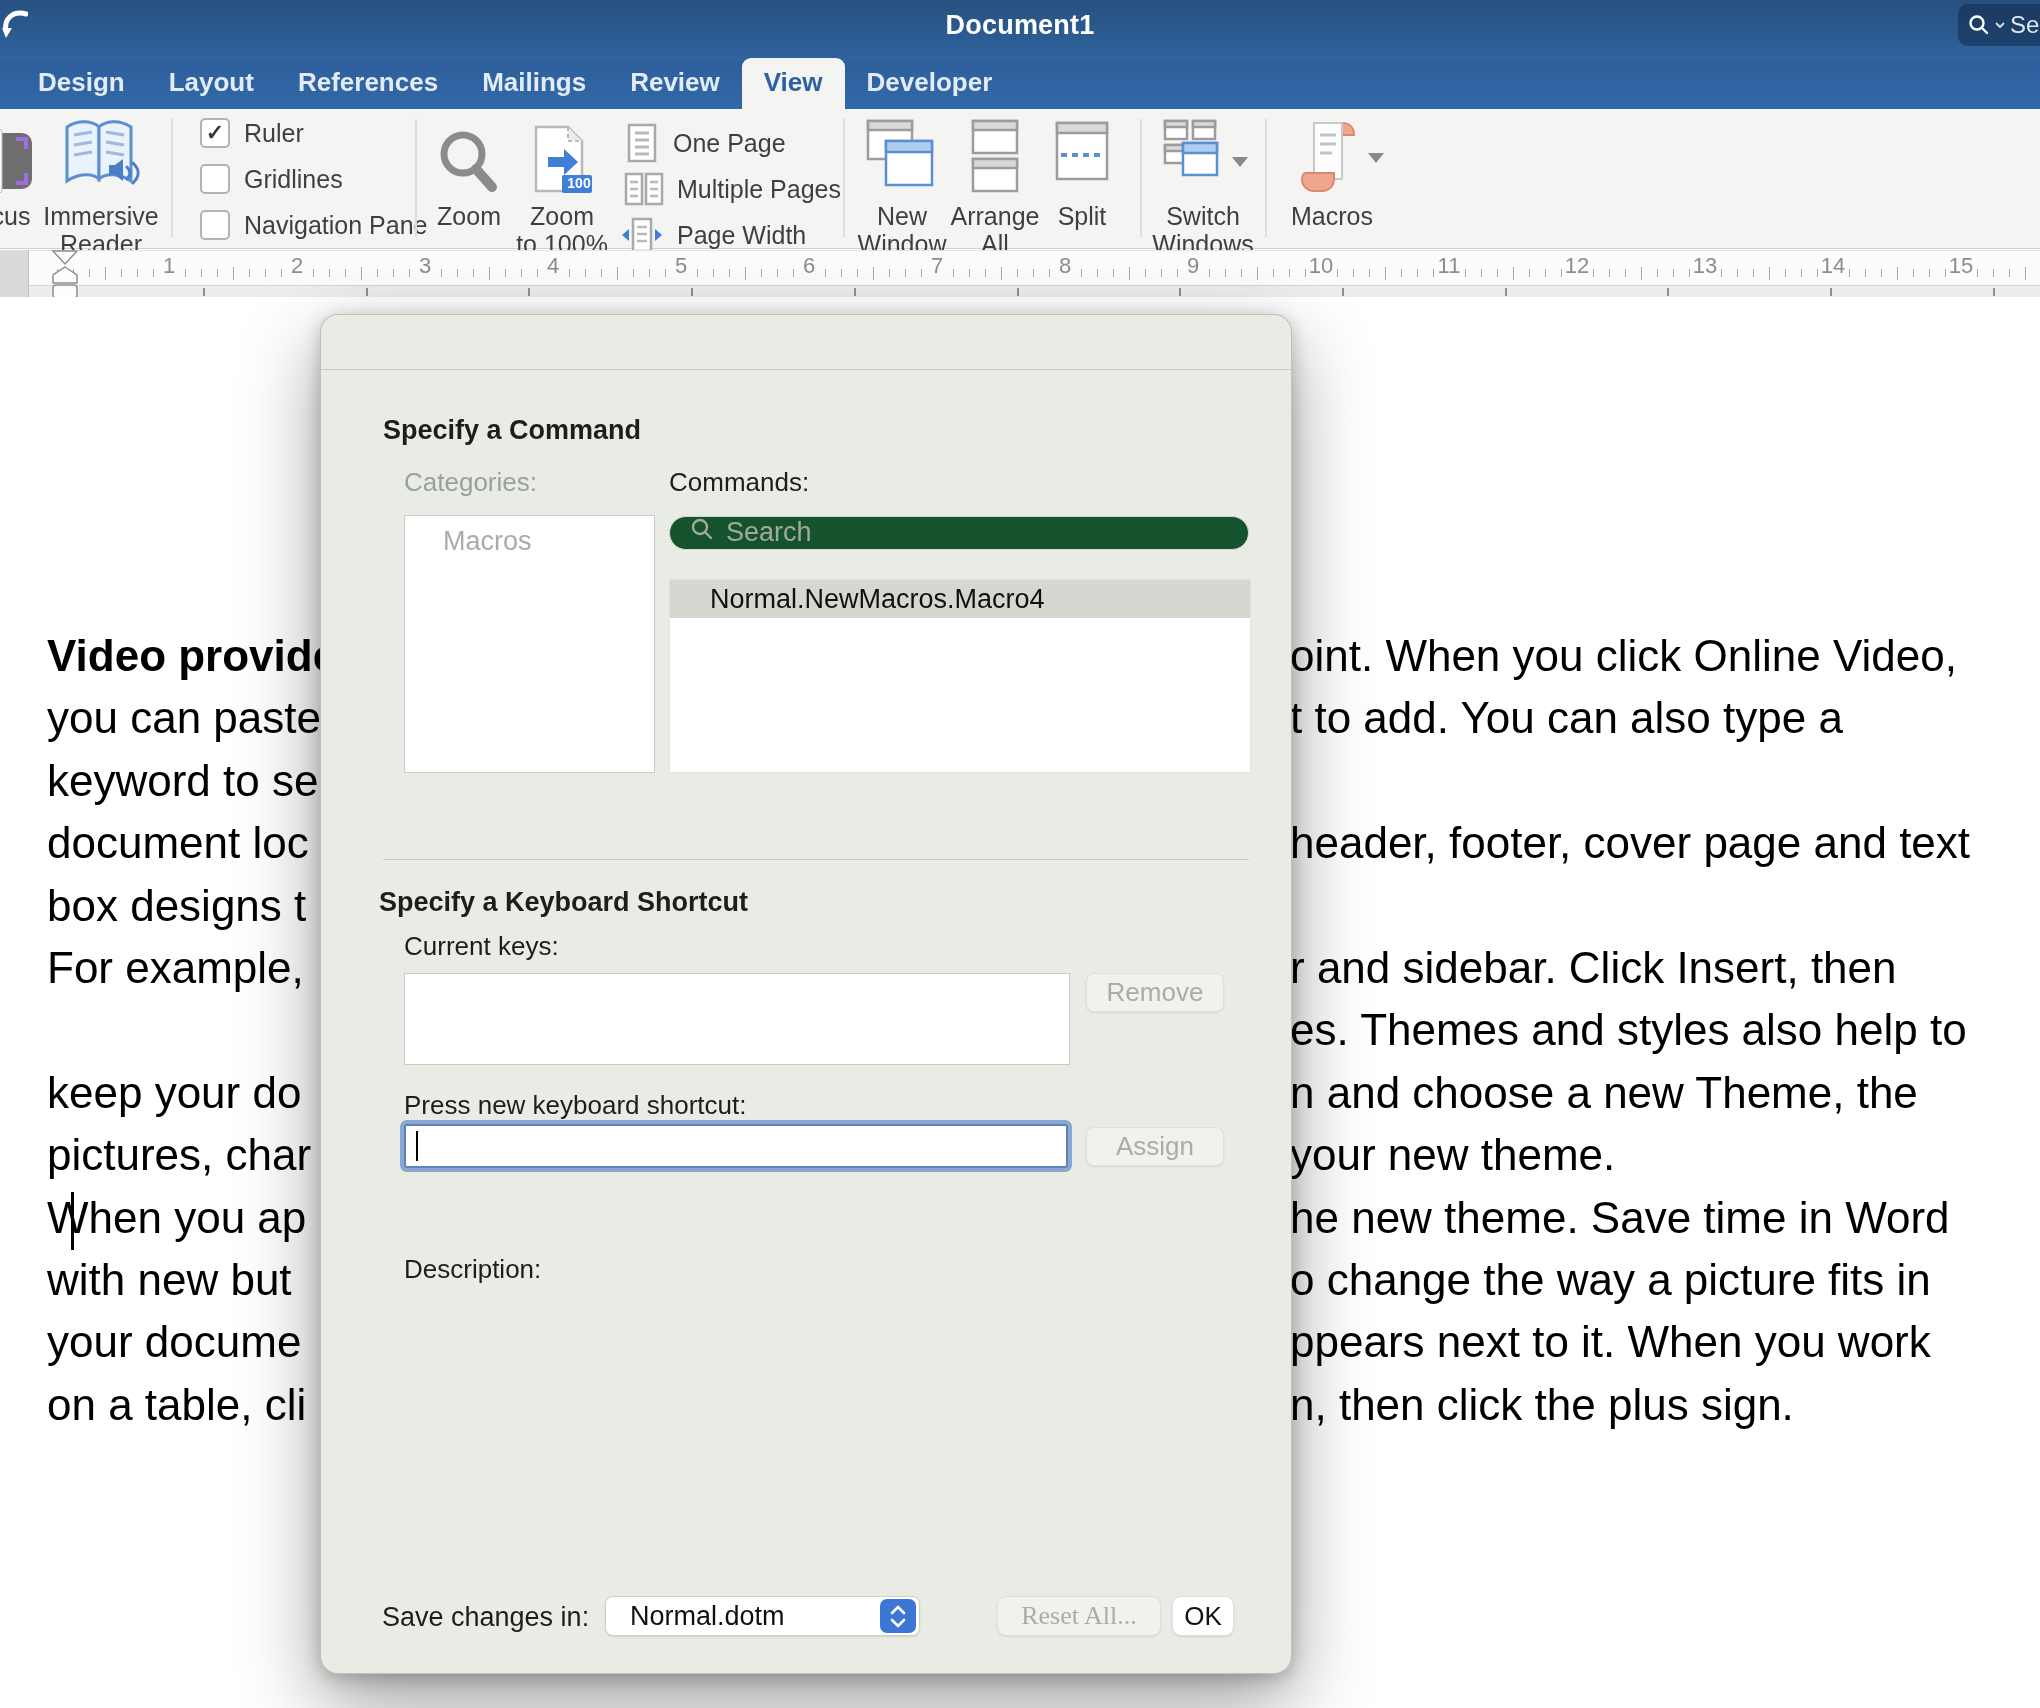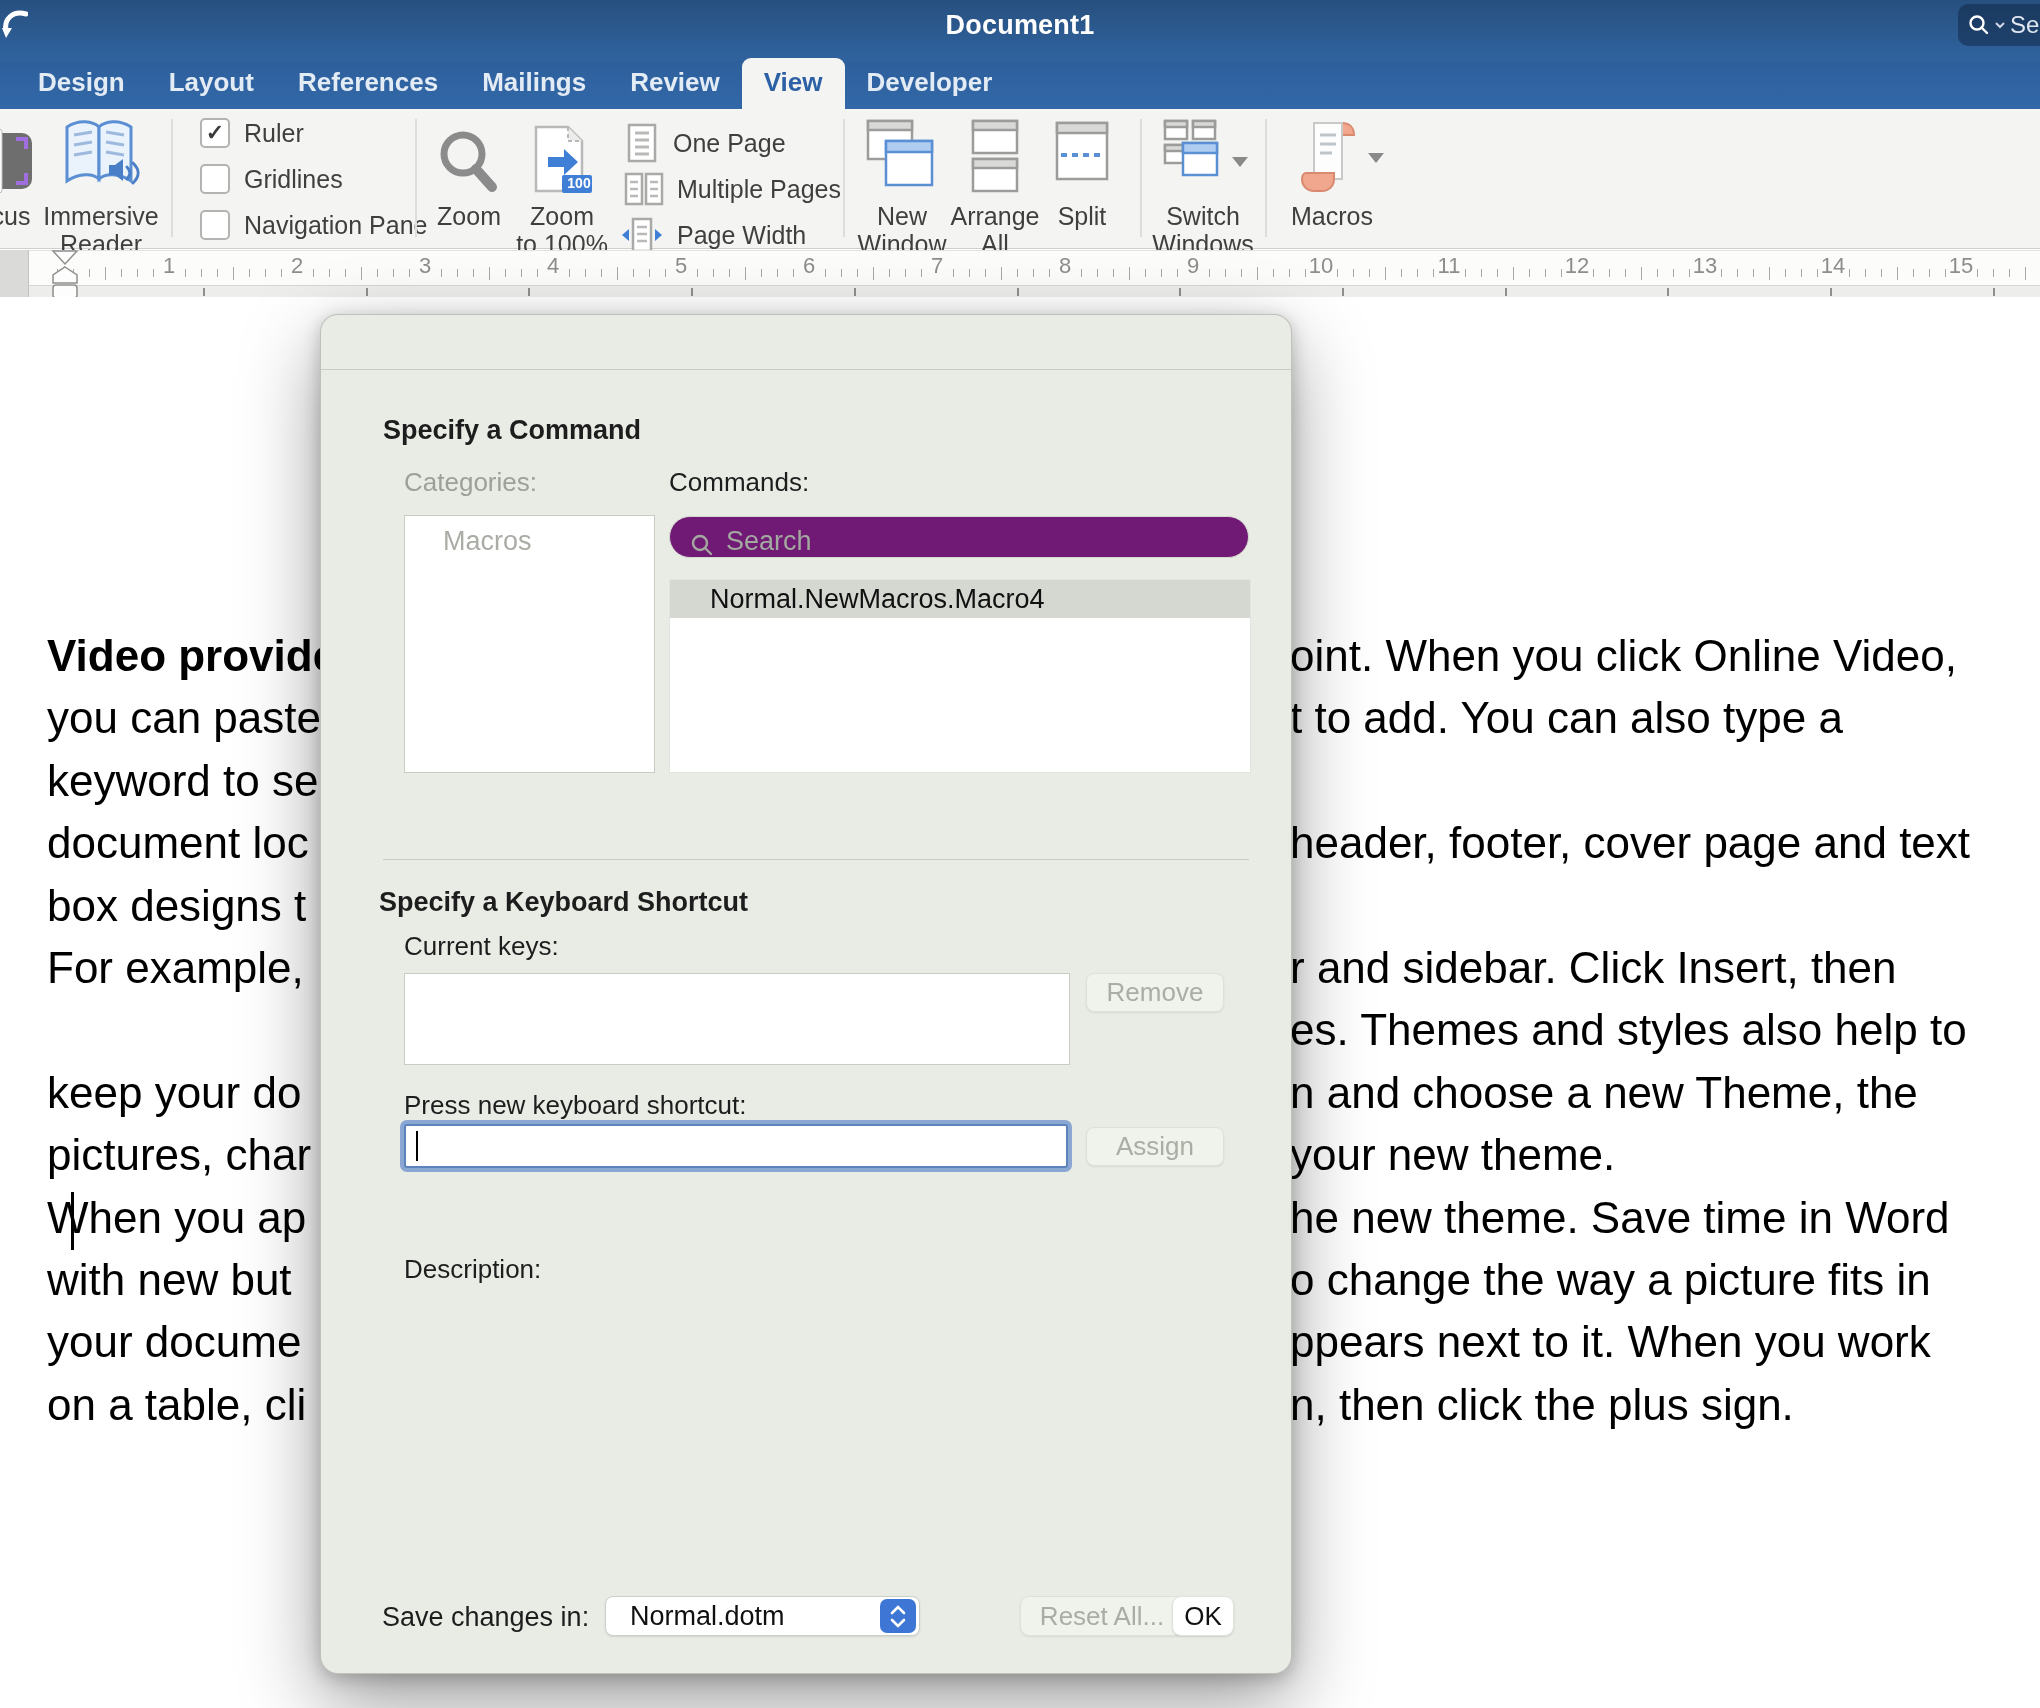--- a/index.html
+++ b/index.html
@@ -58,22 +58,22 @@
     border-radius:18px;border:1px solid rgba(0,0,0,.18);
     box-shadow:0 30px 80px rgba(0,0,0,.38),0 4px 18px rgba(0,0,0,.22);}
   #dlg-title{left:0;top:13px;width:100%;text-align:center;font-size:27px;font-weight:bold;color:#2c2c2c;}
   #dlg-div1{left:0;top:54px;width:100%;height:1px;background:#c9ccc4;}
   .dlg-h{font-size:27px;font-weight:bold;color:#1d1d1d;white-space:nowrap;}
   .dlg-label{font-size:26px;color:#1d1d1d;white-space:nowrap;}
   .dlg-label.dim{color:#9ba099;}
   .whitebox{background:#fff;border:1px solid #c8ccc3;}
   #cat-list{left:83px;top:200px;width:249px;height:256px;}
   .cat-item{padding:10px 0 0 38px;font-size:27px;color:#a9ada5;}
-  #cmd-search{left:348px;top:201px;width:580px;height:42px;background:#701a75;
-    border:1px solid #d5d8d0;border-radius:21px;display:flex;align-items:flex-end;gap:12px;padding-left:20px;box-sizing:border-box;}
+  #cmd-search{left:348px;top:201px;width:580px;height:34px;background:#14532d;
+    border:1px solid #d5d8d0;border-radius:21px;display:flex;align-items:flex-start;gap:12px;padding-left:20px;box-sizing:border-box;}
   #cmd-search .ph{font-size:27px;color:#a3a8a0;}
   #cmd-list{left:348px;top:264px;width:580px;height:192px;background:#fff;border:1px solid #e2e5dd;}
   .cmd-row{height:38px;display:flex;align-items:center;padding-left:40px;font-size:27px;color:#101010;}
   .cmd-row.sel{background:#d5d7d1;}
   #dlg-div2{left:62px;top:544px;width:866px;height:1px;background:#c9ccc4;}
   .btn{border-radius:8px;display:flex;align-items:center;justify-content:center;
     font-size:26px;box-sizing:border-box;}
   .btn.disabled{background:#f0f2ec;border:1px solid #dee1d9;color:#a9ada4;
     box-shadow:0 1px 2px rgba(0,0,0,.08);}
   .btn.plain{background:#fff;border:1px solid #e0e2db;color:#111;box-shadow:0 1px 2px rgba(0,0,0,.12);}
@@ -82,21 +82,21 @@
   #press-input{left:83px;top:809px;width:664px;height:44px;background:#fff;
     border:2px solid #5d83bd;border-radius:3px;box-shadow:0 0 0 4px #8aa6d2;box-sizing:border-box;}
   #input-caret{left:10px;top:5px;width:2px;height:30px;background:#000;position:absolute;}
   #assign-btn{left:765px;top:812px;width:138px;height:39px;}
   #save-row-label{left:61px;top:1287px;}
   #save-select{left:284px;top:1281px;width:315px;height:40px;background:#fff;border:1px solid #cdd0c8;
     border-radius:8px;box-shadow:0 1px 2px rgba(0,0,0,.1);display:flex;align-items:center;box-sizing:border-box;}
   #save-select .val{font-size:27px;color:#101010;padding-left:24px;flex:1;}
   #stepper{width:36px;height:34px;background:#3d76d4;border-radius:7px;margin-right:3px;
     display:flex;flex-direction:column;align-items:center;justify-content:center;gap:3px;}
-  #reset-btn{left:699px;top:1281px;width:164px;height:40px;border-radius:9px;}
+  #reset-btn{left:676px;top:1281px;width:164px;height:40px;border-radius:9px;font-family:Liberation Serif, serif;}
   #ok-btn{left:851px;top:1281px;width:62px;height:40px;border-radius:9px;}
 </style>
 </head>
 <body>
 
 <div id="titlebar" class="abs">
   <svg class="abs" style="left:2px;top:8px" width="26" height="34" viewBox="0 0 26 34">
     <path d="M24 6 C10 2 2 12 4 22" fill="none" stroke="#fff" stroke-width="5" stroke-linecap="round"></path>
     <path d="M0 20 L10 20 L4 30 Z" fill="#fff"></path>
   </svg>

